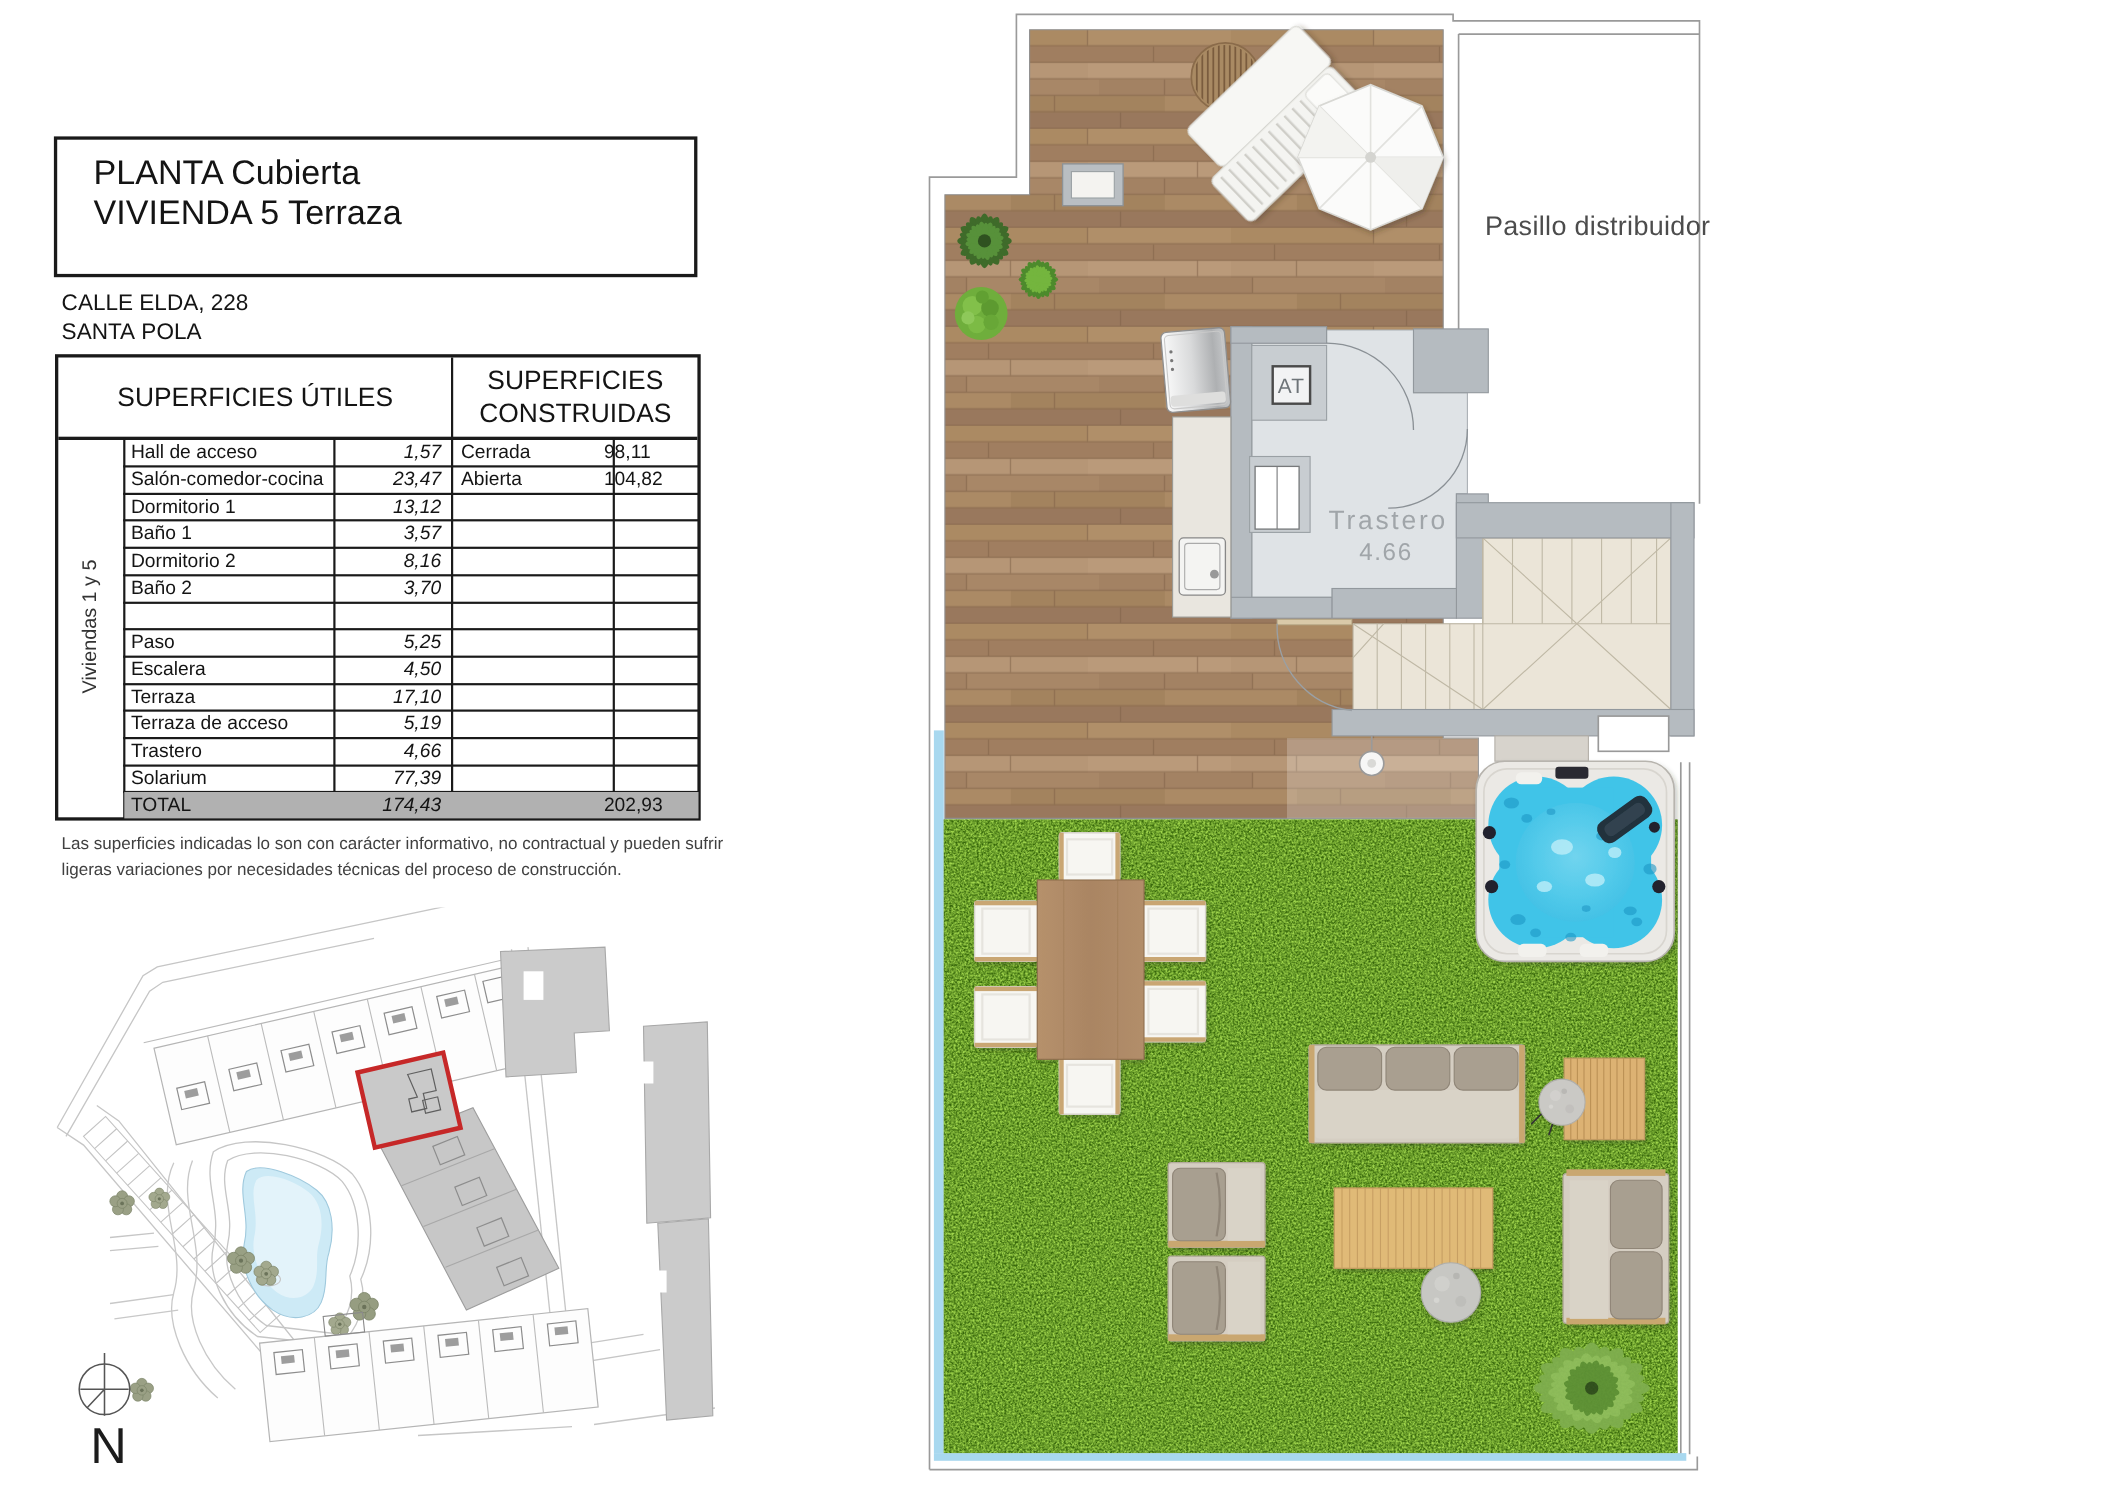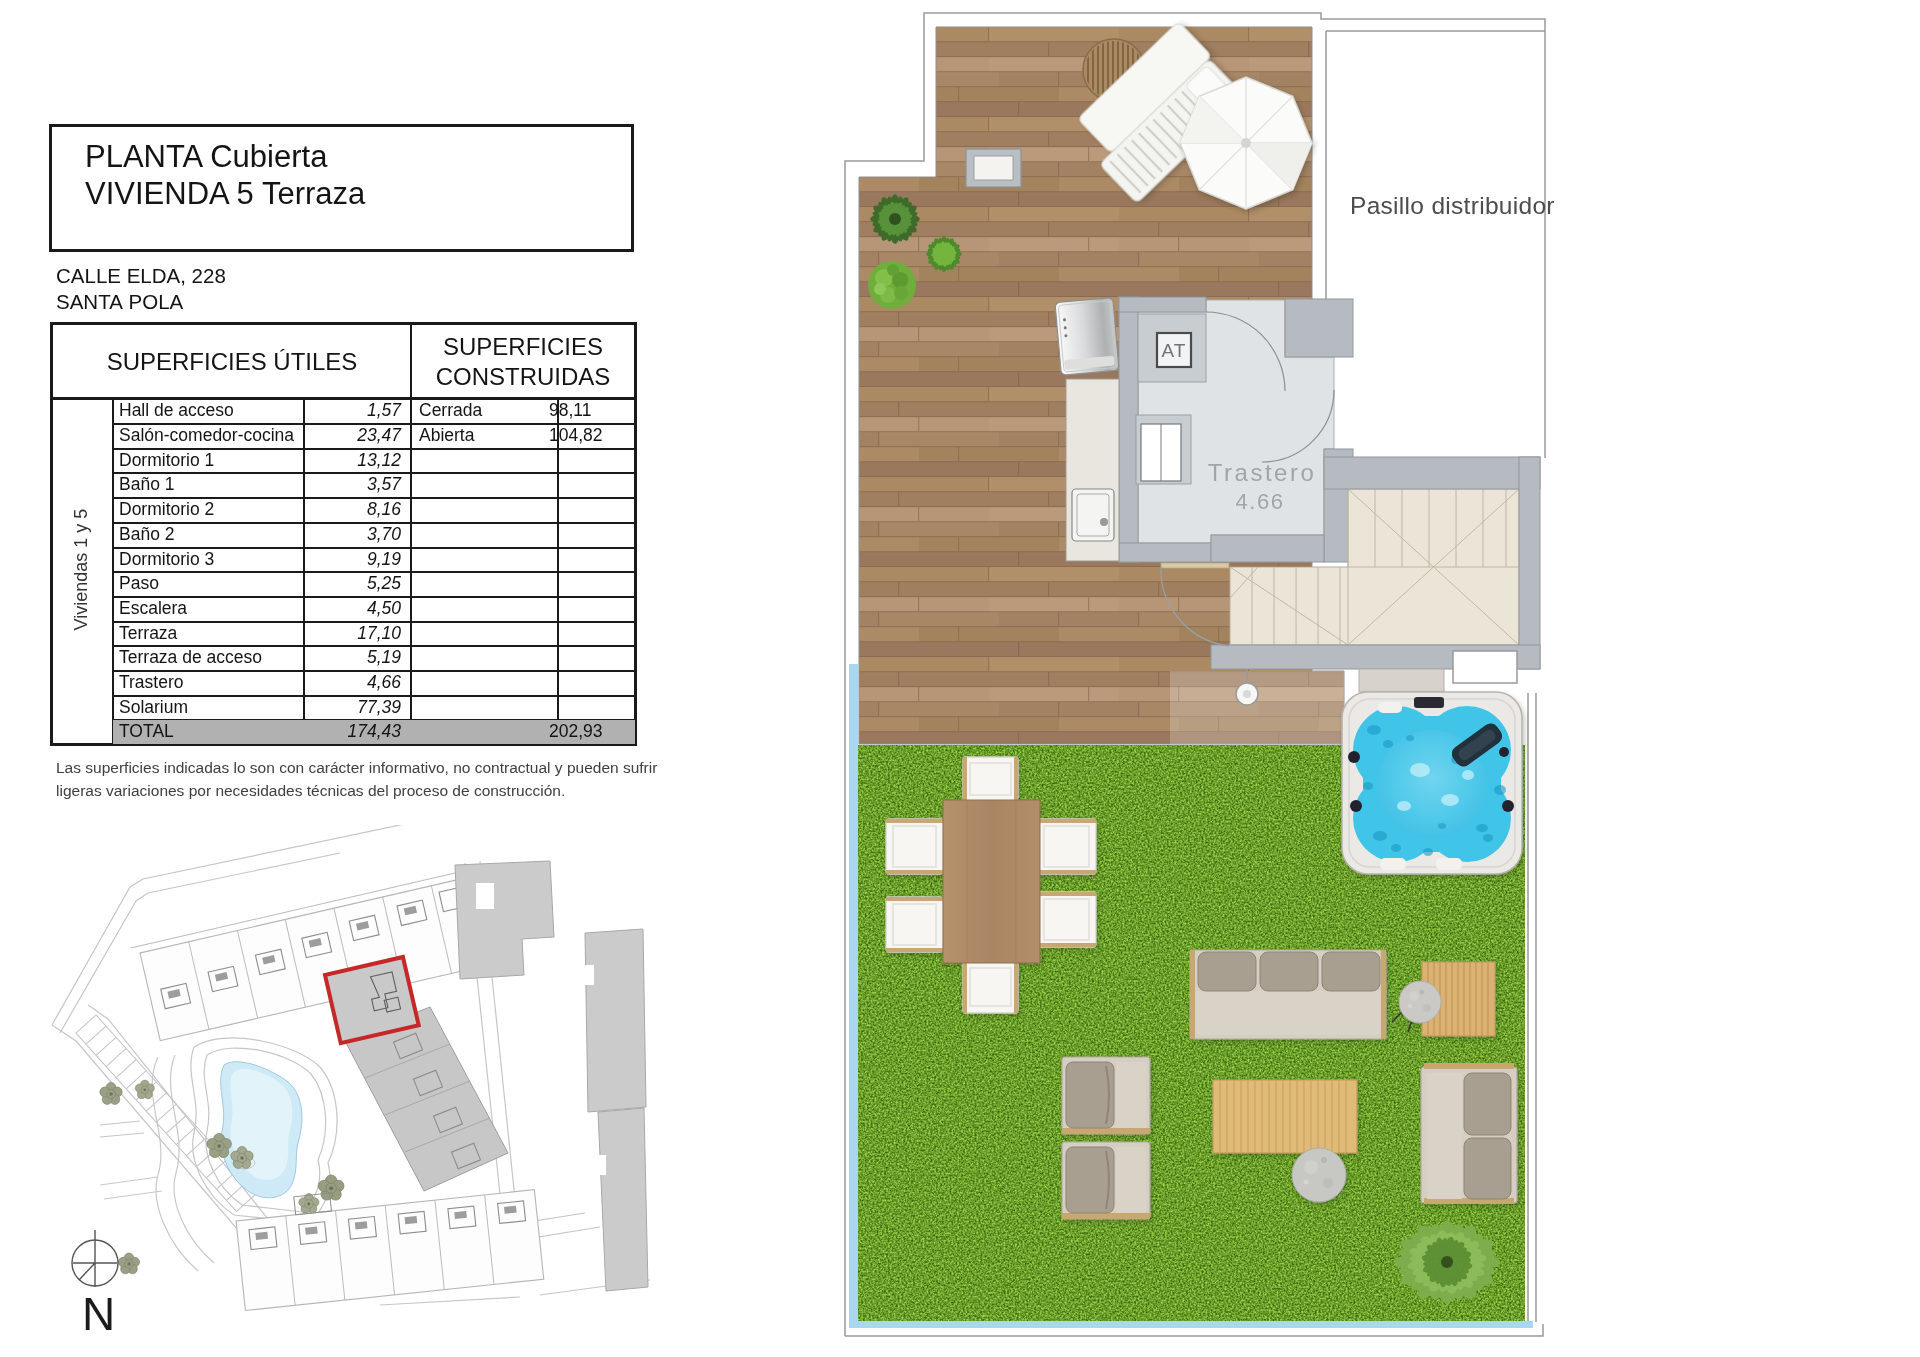--- a/index.html
+++ b/index.html
@@ -69,24 +69,20 @@
       <span class="c1">Baño 1</span>
       <span class="c2">3,57</span>
     </div>
   <div class="trow" style="top:172px;">
       <span class="c1">Dormitorio 2</span>
       <span class="c2">8,16</span>
     </div>
   <div class="trow" style="top:197px;">
       <span class="c1">Baño 2</span>
       <span class="c2">3,70</span>
-    </div>
-  <div class="trow" style="top:222px;">
-      <span class="c1">Dormitorio 3</span>
-      <span class="c2">9,19</span>
     </div>
   <div class="trow" style="top:246px;">
       <span class="c1">Paso</span>
       <span class="c2">5,25</span>
     </div>
   <div class="trow" style="top:271px;">
       <span class="c1">Escalera</span>
       <span class="c2">4,50</span>
     </div>
   <div class="trow" style="top:296px;">

